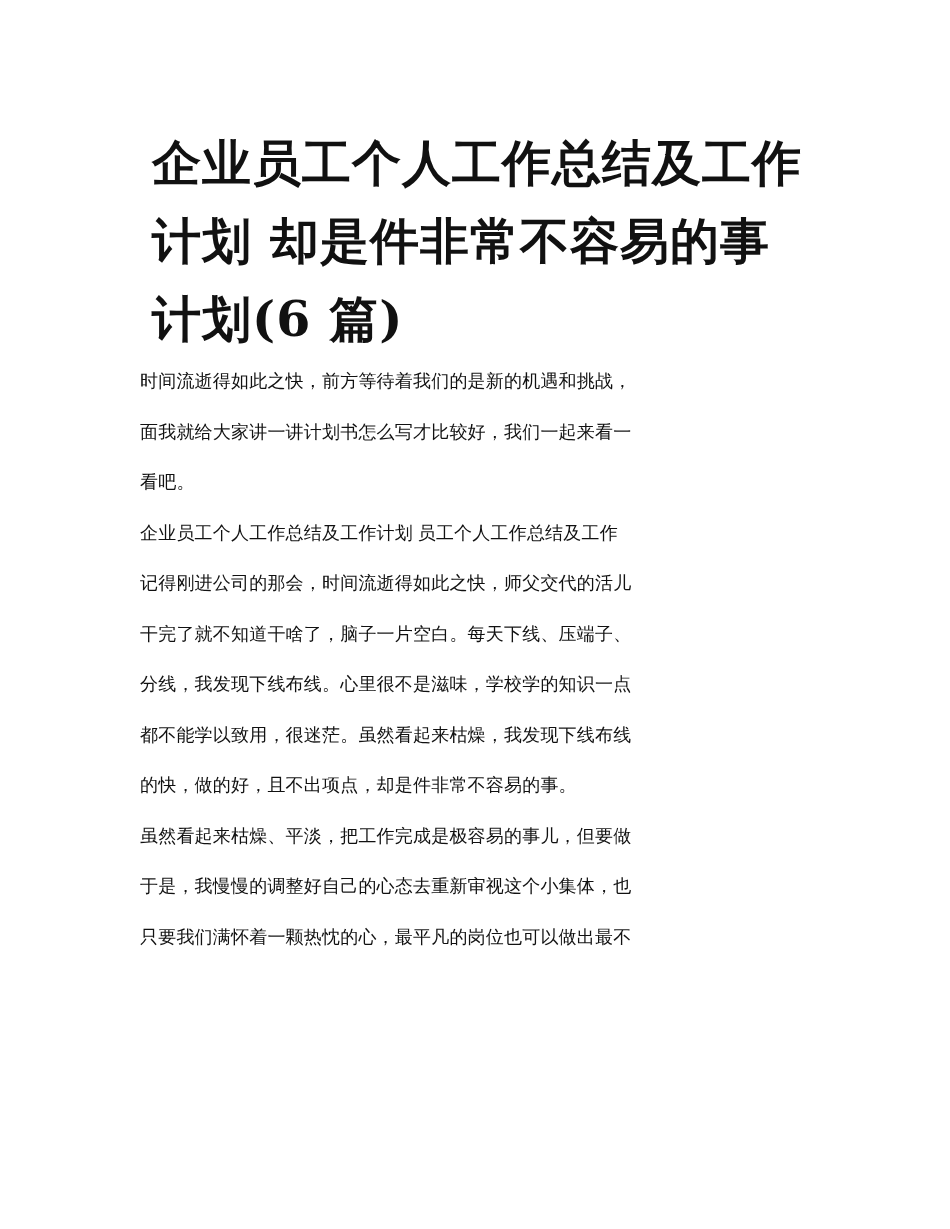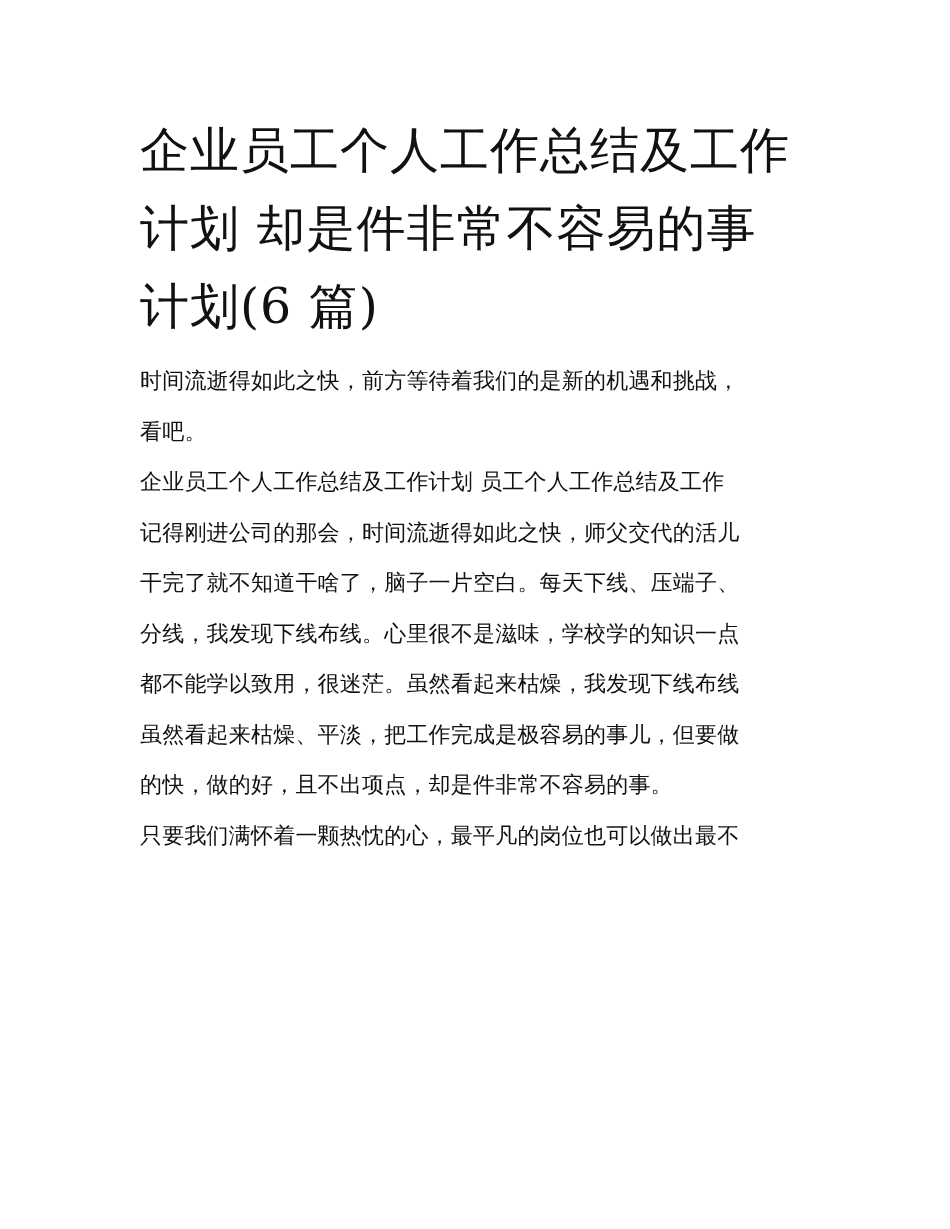--- a/index.html
+++ b/index.html
@@ -21,22 +21,22 @@
       top: 0;
       width: 950px;
       height: 1229px;
       background: #ffffff;
     }
     .title {
       position: absolute;
       left: 140px;
       top: 112px;
       width: 700px;
-      margin: 0;
-      font-weight: normal;
+      margin: 12px;
+      font-weight: bold;
     }
     .title-line {
       display: block;
       height: 78px;
       line-height: 78px;
       font-size: 49px;
       white-space: nowrap;
       letter-spacing: 1px;
     }
     .body {
@@ -45,54 +45,57 @@
       top: 356px;
       width: 690px;
     }
     .para {
       margin: 0;
     }
     .line {
       display: block;
       height: 50.5px;
       line-height: 50.5px;
-      font-size: 22px;
+      font-size: 18px;
       white-space: nowrap;
       letter-spacing: 0.2px;
+      font-family: Liberation Serif, serif;
     }
   </style>
 </head>
 <body>
 
 <div class="page">
 
   <h1 class="title">
     <span class="title-line">企业员工个人工作总结及工作</span>
     <span class="title-line">计划 却是件非常不容易的事</span>
     <span class="title-line">计划(6 篇)</span>
   </h1>
 
   <div class="body">
 
     <p class="para">
       <span class="line">时间流逝得如此之快，前方等待着我们的是新的机遇和挑战，</span>
+      <span class="line">面我就给大家讲一讲计划书怎么写才比较好，我们一起来看一</span>
       <span class="line">看吧。</span>
     </p>
 
     <p class="para">
       <span class="line">企业员工个人工作总结及工作计划 员工个人工作总结及工作</span>
     </p>
 
     <p class="para">
       <span class="line">记得刚进公司的那会，时间流逝得如此之快，师父交代的活儿</span>
       <span class="line">干完了就不知道干啥了，脑子一片空白。每天下线、压端子、</span>
       <span class="line">分线，我发现下线布线。心里很不是滋味，学校学的知识一点</span>
       <span class="line">都不能学以致用，很迷茫。虽然看起来枯燥，我发现下线布线</span>
+      <span class="line">的快，做的好，且不出项点，却是件非常不容易的事。</span>
       <span class="line">虽然看起来枯燥、平淡，把工作完成是极容易的事儿，但要做</span>
-      <span class="line">的快，做的好，且不出项点，却是件非常不容易的事。</span>
     </p>
 
     <p class="para">
+      <span class="line">于是，我慢慢的调整好自己的心态去重新审视这个小集体，也</span>
       <span class="line">只要我们满怀着一颗热忱的心，最平凡的岗位也可以做出最不</span>
     </p>
 
   </div>
 </div>
 
 </body></html>

